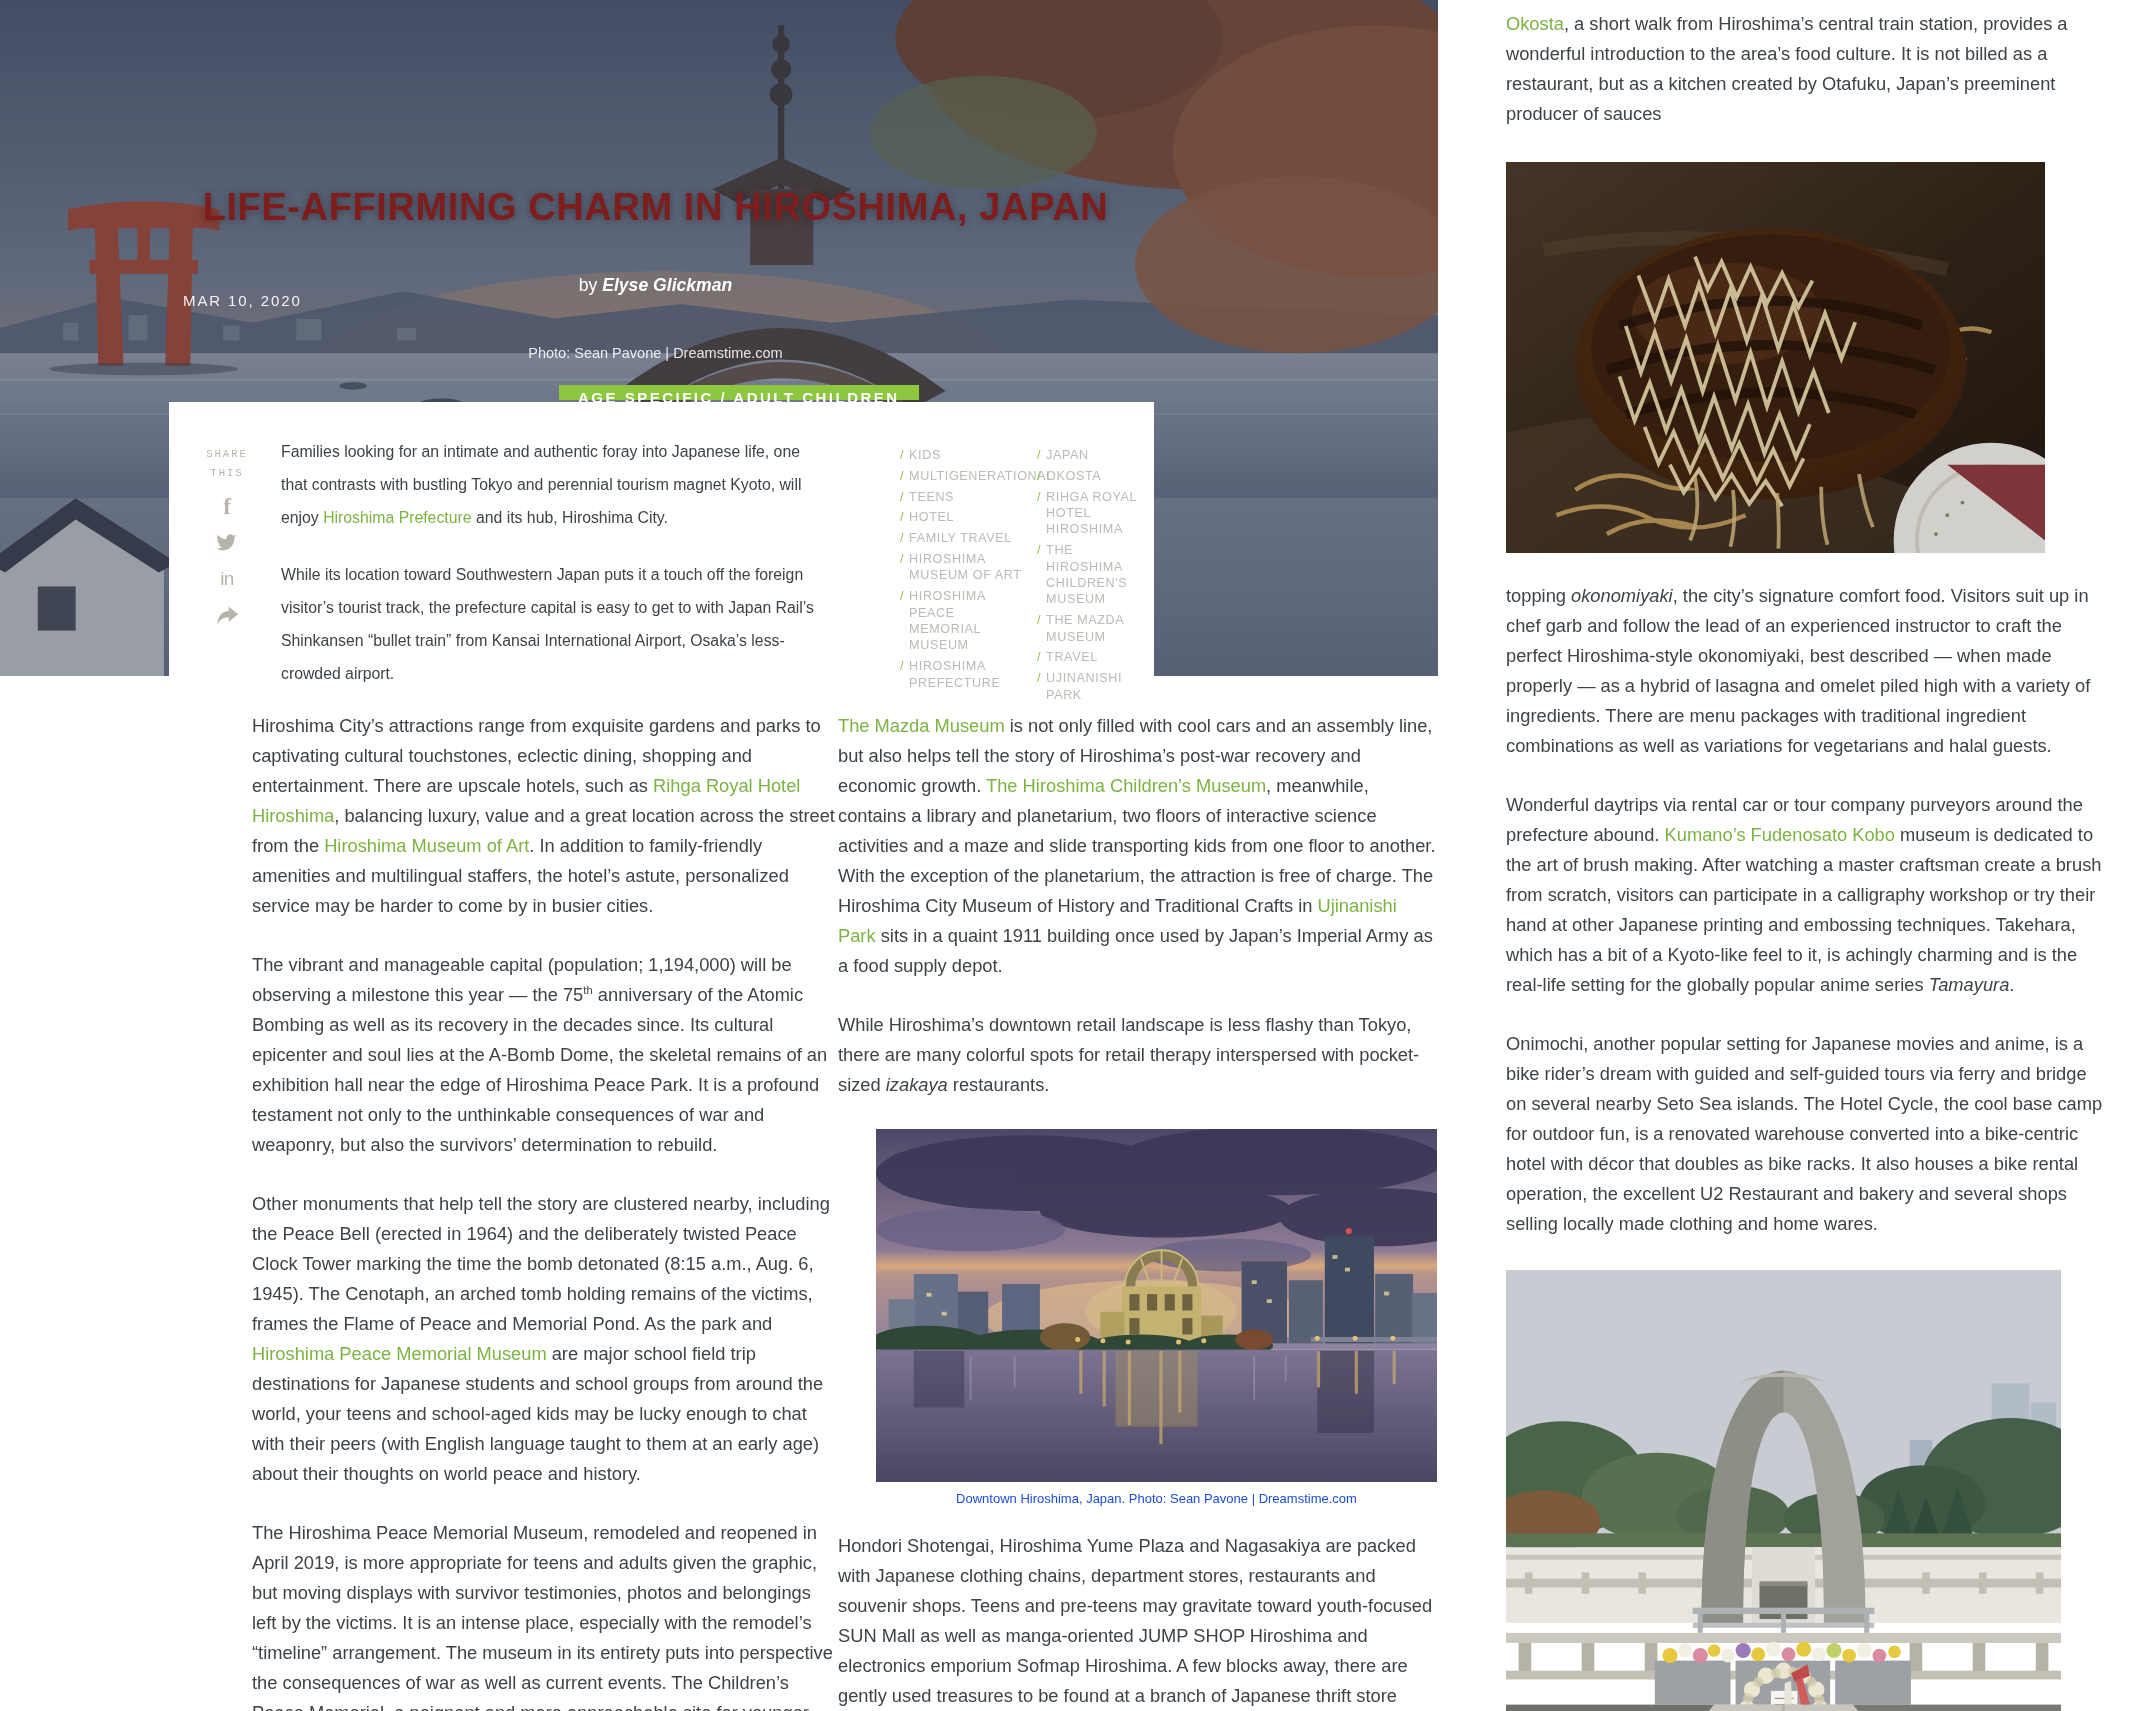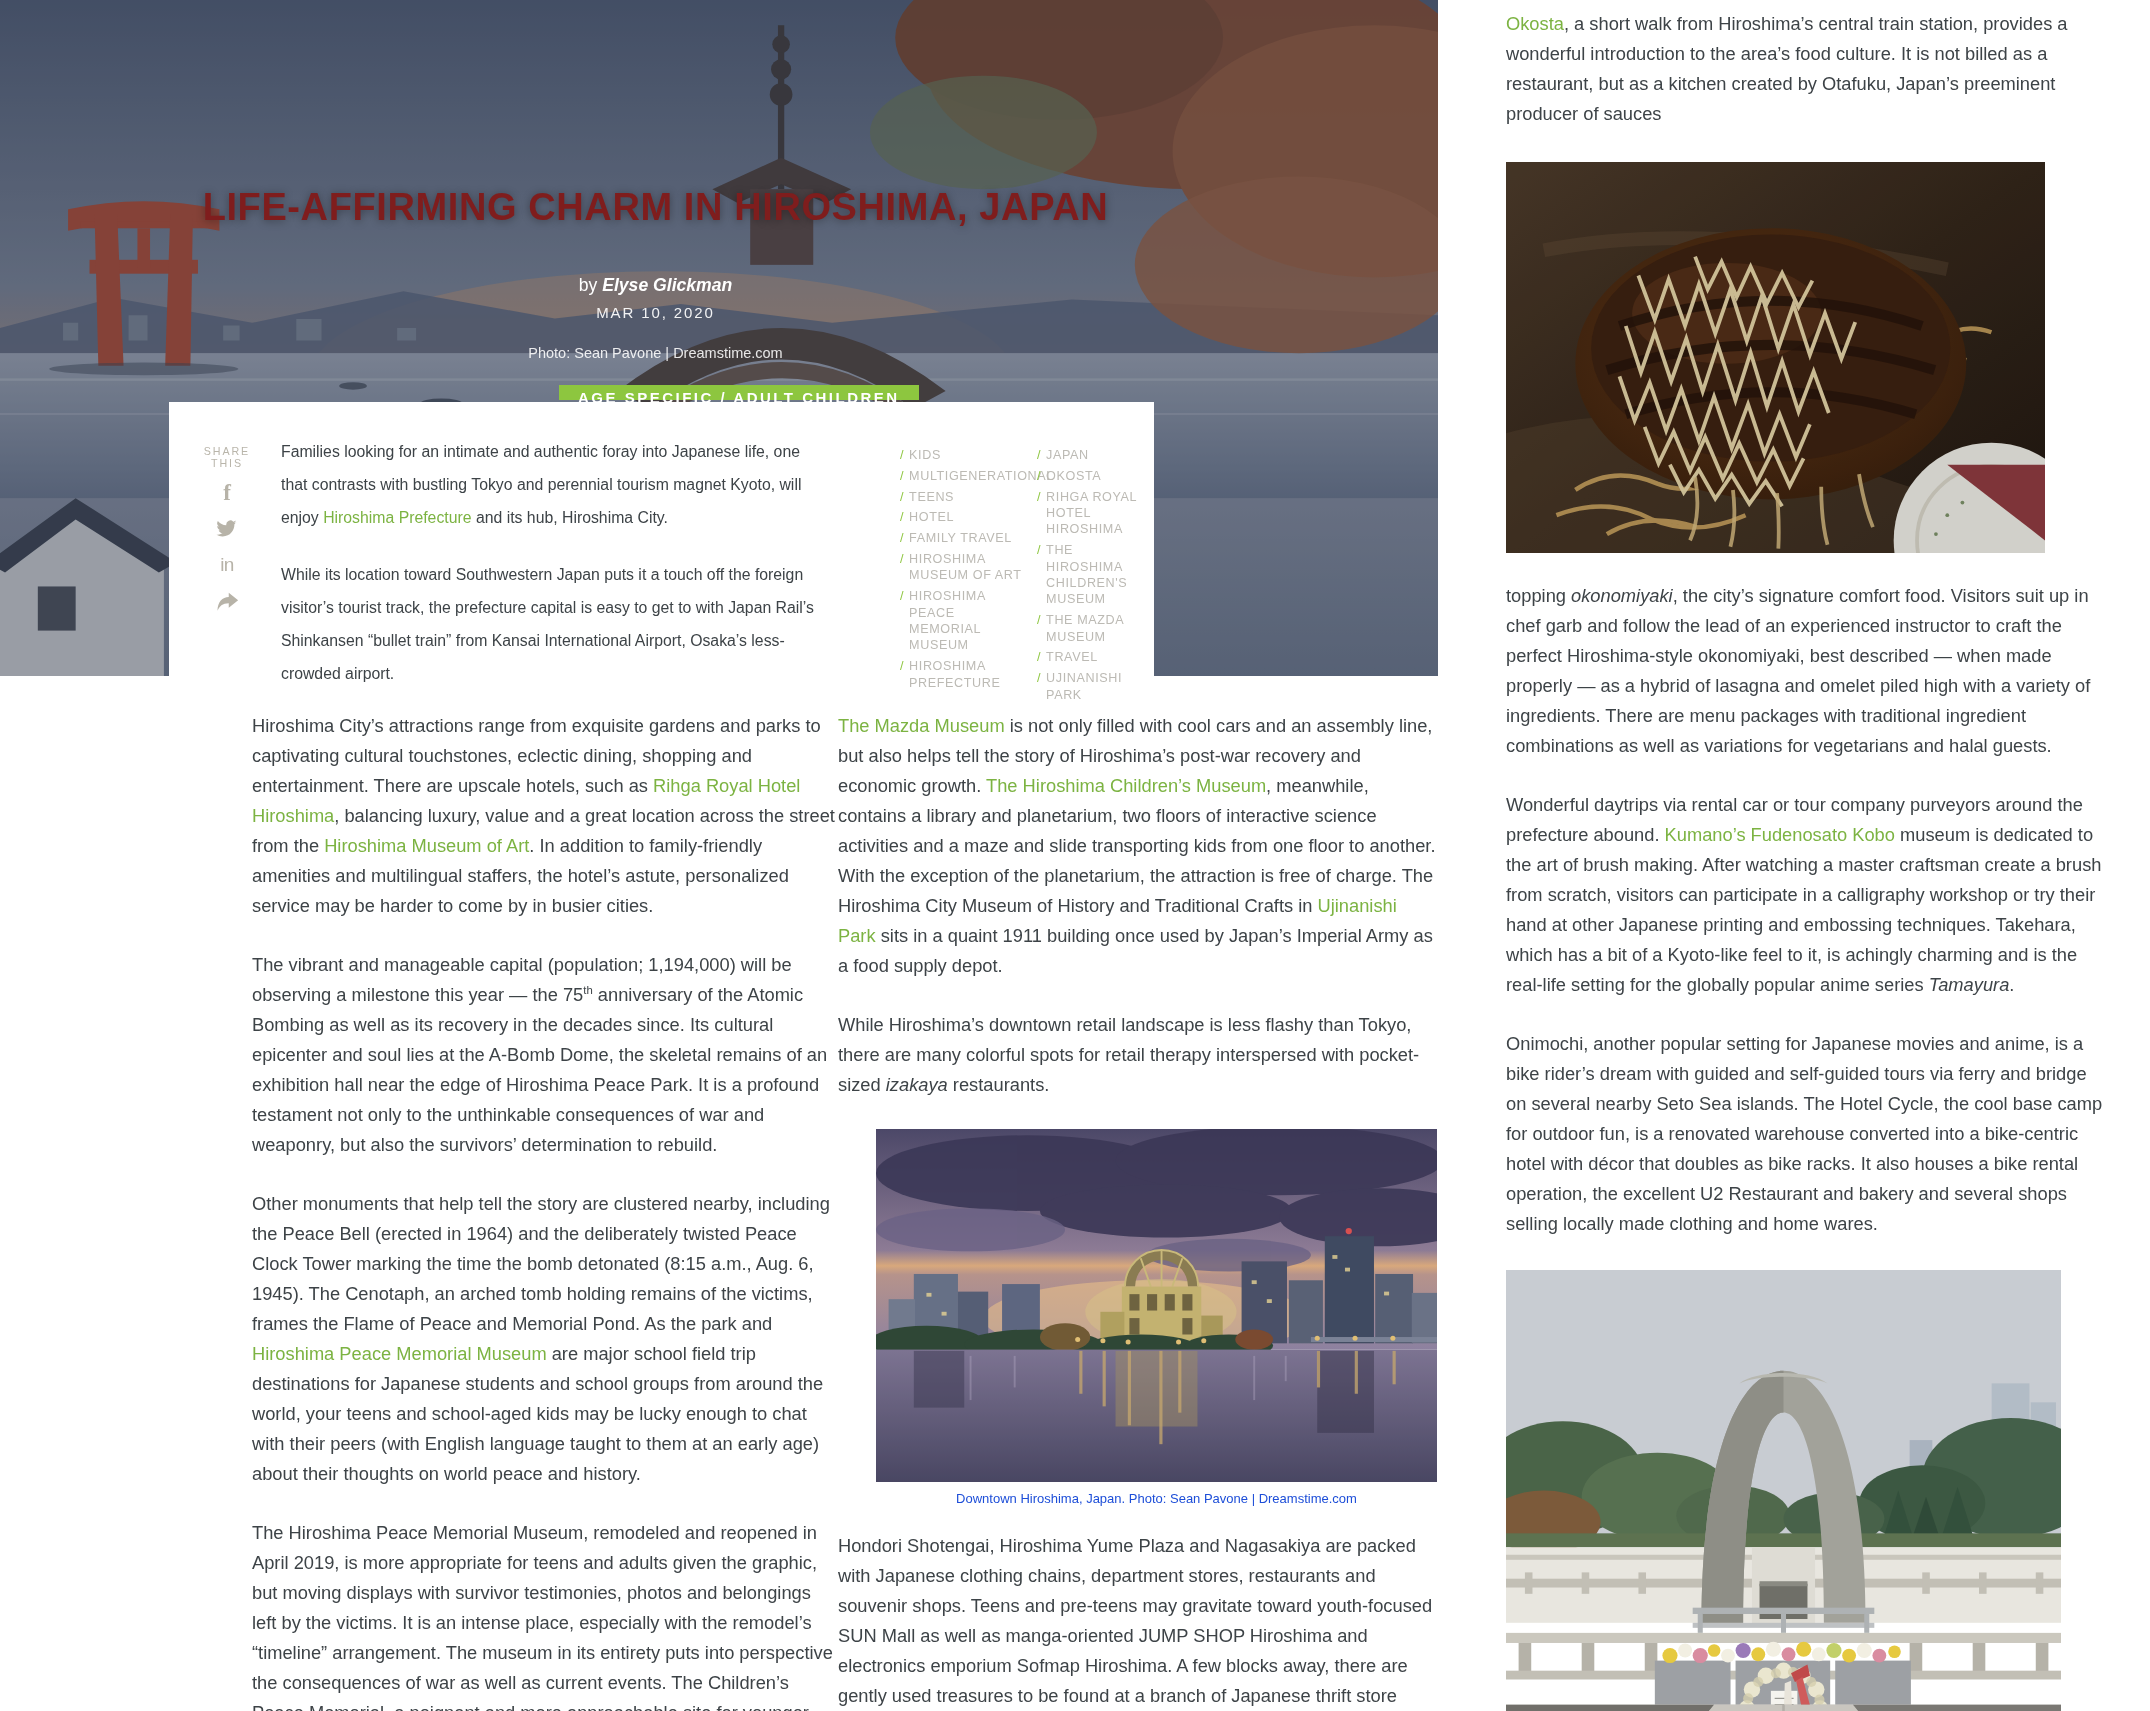--- a/index.html
+++ b/index.html
@@ -8,34 +8,34 @@
 
   
   .hero{position:absolute;left:0;top:0;width:1438px;height:676px;overflow:hidden;}
   .hero svg{position:absolute;left:0;top:0;width:100%;height:100%;}
   .hero-title{position:absolute;left:183px;top:158px;width:945px;text-align:center;
               color:#7f1d1d;font-weight:bold;font-size:38px;line-height:49px;letter-spacing:0.6px;
               text-shadow:0 1.3px 8.8px rgba(0,0,0,.35);}
   .hero-byline{position:absolute;left:183px;top:275px;width:945px;text-align:center;
                color:#fff;font-size:17.6px;}
   .hero-byline b{font-weight:bold;font-style:italic;}
-  .hero-date{position:absolute;left:183px;top:304px;width:945px;text-align:center;
+  .hero-date{position:absolute;left:183px;top:292px;width:945px;
              color:rgba(255,255,255,.92);font-size:15px;letter-spacing:1.9px;}
   .hero-credit{position:absolute;left:183px;top:345px;width:945px;text-align:center;
                color:rgba(255,255,255,.88);font-size:14.5px;}
 
   
   .badge{position:absolute;left:559px;top:385px;height:15px;line-height:25px;z-index:6;
          background:#8dc63f;color:#fff;font-size:15px;font-weight:bold;letter-spacing:2.5px;
          padding:0 19px;white-space:nowrap;}
 
   
   .intro-card{position:absolute;left:169px;top:402px;width:985px;height:298px;background:#fff;z-index:5;}
   .share{position:absolute;left:26.5px;top:43px;width:63px;text-align:center;}
-  .share-label{color:#b9b5aa;font-size:10.7px;letter-spacing:1.9px;line-height:12px;width:63px;}
+  .share-label{color:#b9b5aa;font-size:10.7px;letter-spacing:1.9px;line-height:19px;width:63px;font-family:Liberation Mono, monospace;}
   .icon-btn{width:63px;height:25px;margin-top:11.3px;display:flex;align-items:center;justify-content:center;cursor:pointer;}
   .icon-btn svg{display:block;}
   .icon-f{color:#b7b3a8;font-size:23px;font-weight:bold;font-family:"Liberation Serif",serif;}
   .icon-in{color:#b7b3a8;font-size:19px;font-weight:normal;letter-spacing:-0.6px;}
   .intro-text{position:absolute;left:112px;top:33px;width:547px;}
   .intro-text p{margin:0 0 24px 0;font-size:15.8px;line-height:33px;color:#3d4347;}
   .tags{position:absolute;left:731px;top:45px;width:252px;display:flex;gap:14px;}
   .tag-col{display:flex;flex-direction:column;}
   .tag-col1{width:123px;}
   .tag-col2{width:104px;}

